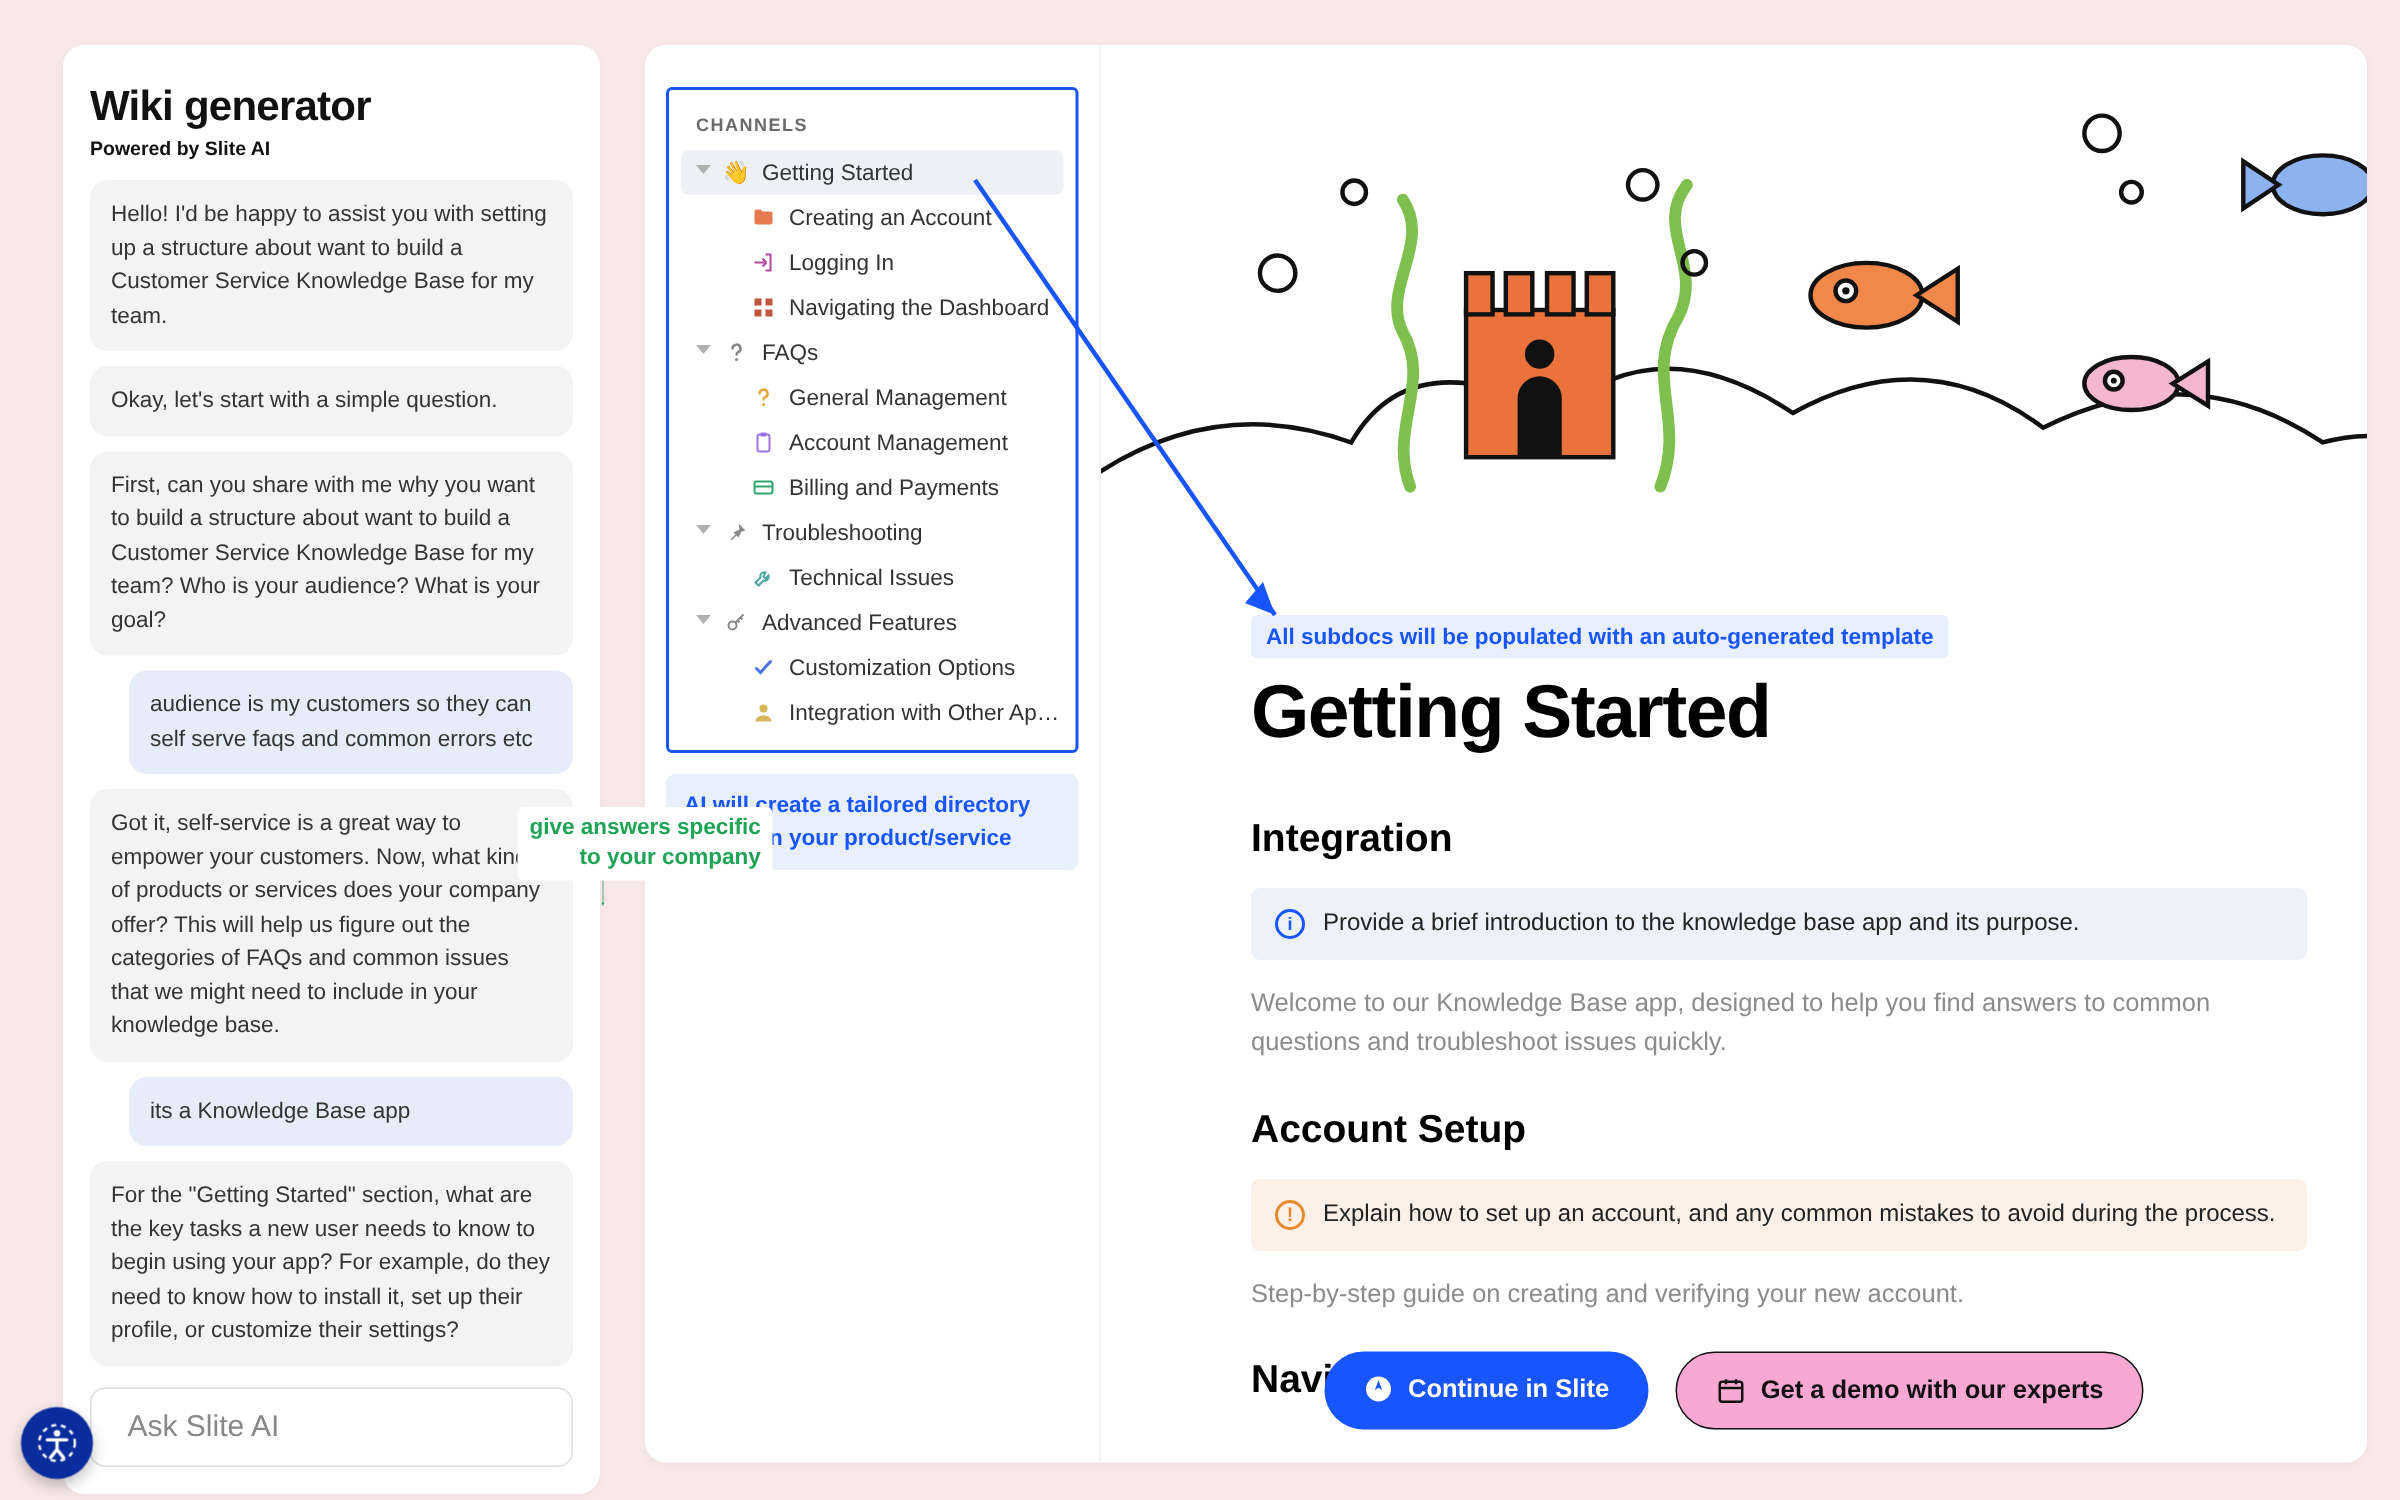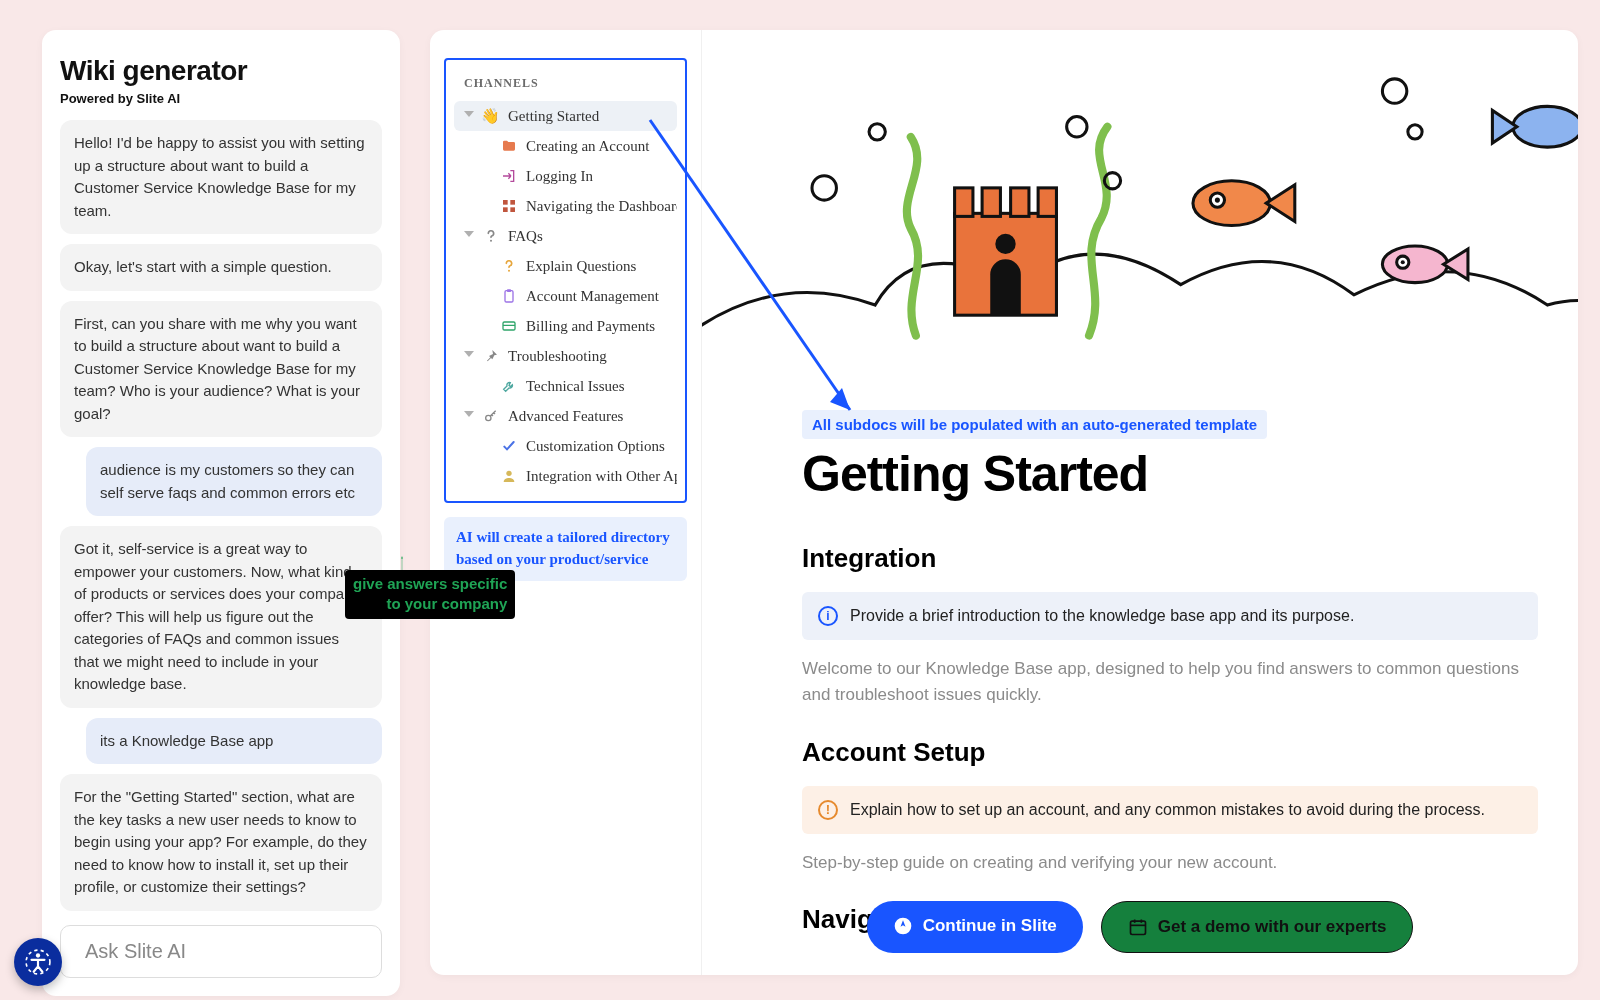--- a/index.html
+++ b/index.html
@@ -52,25 +52,24 @@
     background: #fff;
     border-radius: 14px;
     box-shadow: 0 2px 8px rgba(0,0,0,.04);
     display: flex;
     position: relative;
     overflow: hidden;
     height: 945px;
   }
   
   .sidebar {
-    width: 272px;
+    width: 304px;
     padding: 28px 14px 0 14px;
     border-right: 1px solid #f0f0f0;
     position: relative;
-    font-family: Liberation Serif, serif;
   }
   .channels-box {
     border: 2px solid #1955ff;
     border-radius: 4px;
     padding: 16px 8px 10px 8px;
   }
   .channels-label {
     font-size: 12px; font-weight: 700; letter-spacing: 1px;
     color: #6b6b6b; margin: 0 0 10px 10px;
   }
@@ -151,27 +150,27 @@
   .cta-bar {
     position:absolute; left:0; right:0; bottom:22px;
     display:flex; justify-content:center; gap:18px;
   }
   .btn {
     display:flex; gap:10px;
     padding: 15px 26px; border-radius: 999px;
     font-size: 17px; font-weight: 700; cursor:pointer;
   }
   .btn-primary { background:#1955ff; color:#fff; }
-  .btn-outline { background:#15803d; border:1.5px solid #111; color:#111; }
+  .btn-outline { background:#f9a8d4; border:1.5px solid #111; color:#111; }
   .btn .ic { width:20px;height:20px;display:flex;align-items:center;justify-content:center; }
   
   .green-note {
     position:absolute;
-    left: 345px; top: 570px;
-    background:#000000; color:#1fa455;
+    left: 345px; top: 538px;
+    background:#ffffff; color:#1fa455;
     font-weight:700; font-size:15px;
     padding:4px 8px; border-radius:4px;
     text-align:right; line-height:1.35;
     z-index: 30;
   }
   .green-arrow {
     position:absolute;
     left: 401px; top: 460px;
     width: 2px; height: 240px;
     z-index: 29;
@@ -260,21 +259,21 @@
               </span>
               <span>FAQs</span>
             </div>
             <div class="leaf">
               <span class="icon">
                 <svg width="16" height="16" viewBox="0 0 24 24">
                   <path fill="none" stroke="#e6a63c" stroke-width="2.5" stroke-linecap="round" d="M8 8a4 4 0 1 1 5 4c-1 .5-1 1-1 2"></path>
                   <circle cx="12" cy="19" r="1.5" fill="#e6a63c"></circle>
                 </svg>
               </span>
-              <span>Explain Questions</span>
+              <span>General Management</span>
             </div>
             <div class="leaf">
               <span class="icon">
                 <svg width="16" height="16" viewBox="0 0 24 24">
                   <rect x="6" y="4" width="12" height="17" rx="2" fill="none" stroke="#9c73e6" stroke-width="2"></rect>
                   <rect x="9" y="2" width="6" height="4" rx="1" fill="#9c73e6"></rect>
                 </svg>
               </span>
               <span>Account Management</span>
             </div>

